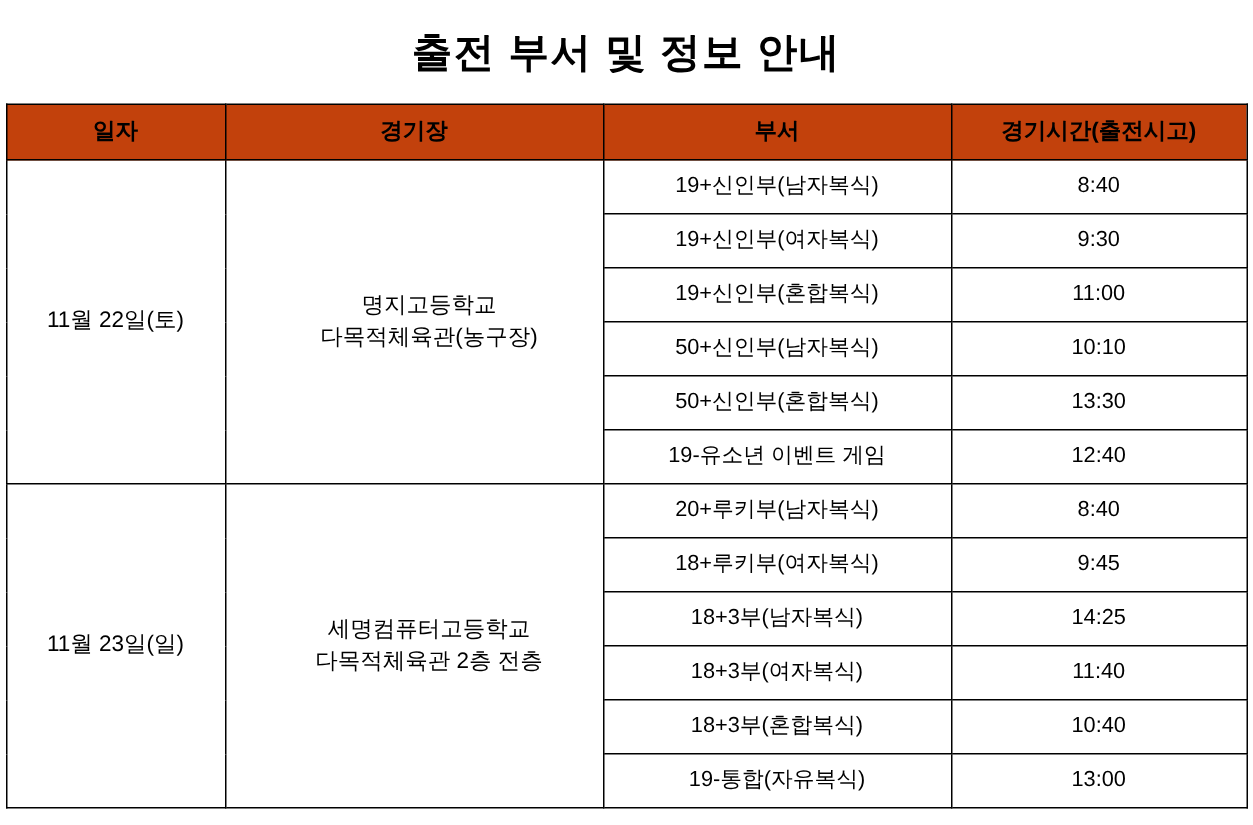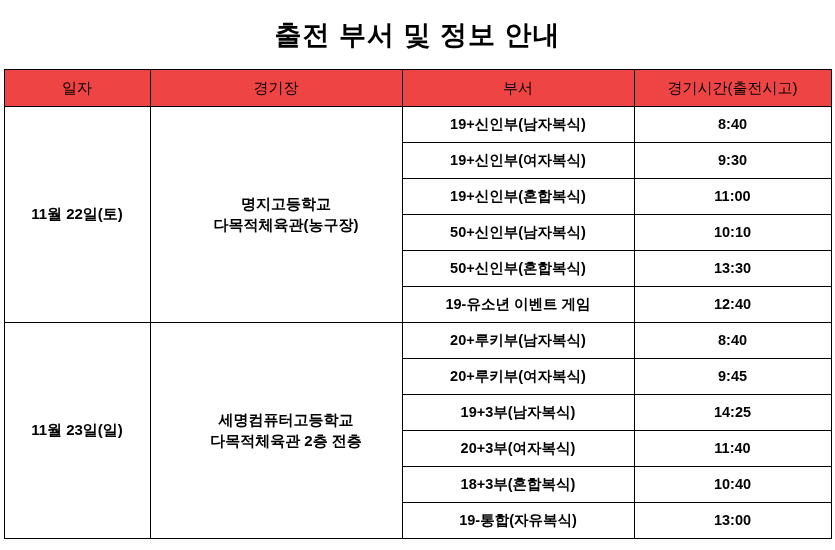--- a/index.html
+++ b/index.html
@@ -36,25 +36,24 @@
     margin: 0 auto;
     font-size: 14.5px;
   }
   table.schedule th,
   table.schedule td {
     border: 1px solid #000000;
     text-align: center;
     vertical-align: middle;
     padding: 0;
     line-height: 1.35;
-    font-weight: bold;
   }
   table.schedule thead th {
-    background: #ef4444;
-    font-weight: normal;
+    background: #c2410c;
+    font-weight: bold;
     height: 36px;
     font-size: 15px;
   }
   col.c-date { width: 146px; }
   col.c-venue { width: 252px; }
   col.c-div { width: 232px; }
   col.c-time { width: 197px; }
 
   td.date-cell,
   td.venue-cell {
@@ -128,29 +127,29 @@
       <tr>
         <td class="date-cell" rowspan="6">11월 23일(일)</td>
         <td class="venue-cell" rowspan="6">
           <span class="line">세명컴퓨터고등학교</span>
           <span class="line">다목적체육관 2층 전층</span>
         </td>
         <td class="body-cell">20+루키부(남자복식)</td>
         <td class="time-cell">8:40</td>
       </tr>
       <tr>
-        <td class="body-cell">20+루키부(여자복식)</td>
+        <td class="body-cell">18+루키부(여자복식)</td>
         <td class="time-cell">9:45</td>
       </tr>
       <tr>
-        <td class="body-cell">19+3부(남자복식)</td>
+        <td class="body-cell">18+3부(남자복식)</td>
         <td class="time-cell">14:25</td>
       </tr>
       <tr>
-        <td class="body-cell">20+3부(여자복식)</td>
+        <td class="body-cell">18+3부(여자복식)</td>
         <td class="time-cell">11:40</td>
       </tr>
       <tr>
         <td class="body-cell">18+3부(혼합복식)</td>
         <td class="time-cell">10:40</td>
       </tr>
       <tr>
         <td class="body-cell">19-통합(자유복식)</td>
         <td class="time-cell">13:00</td>
       </tr>

